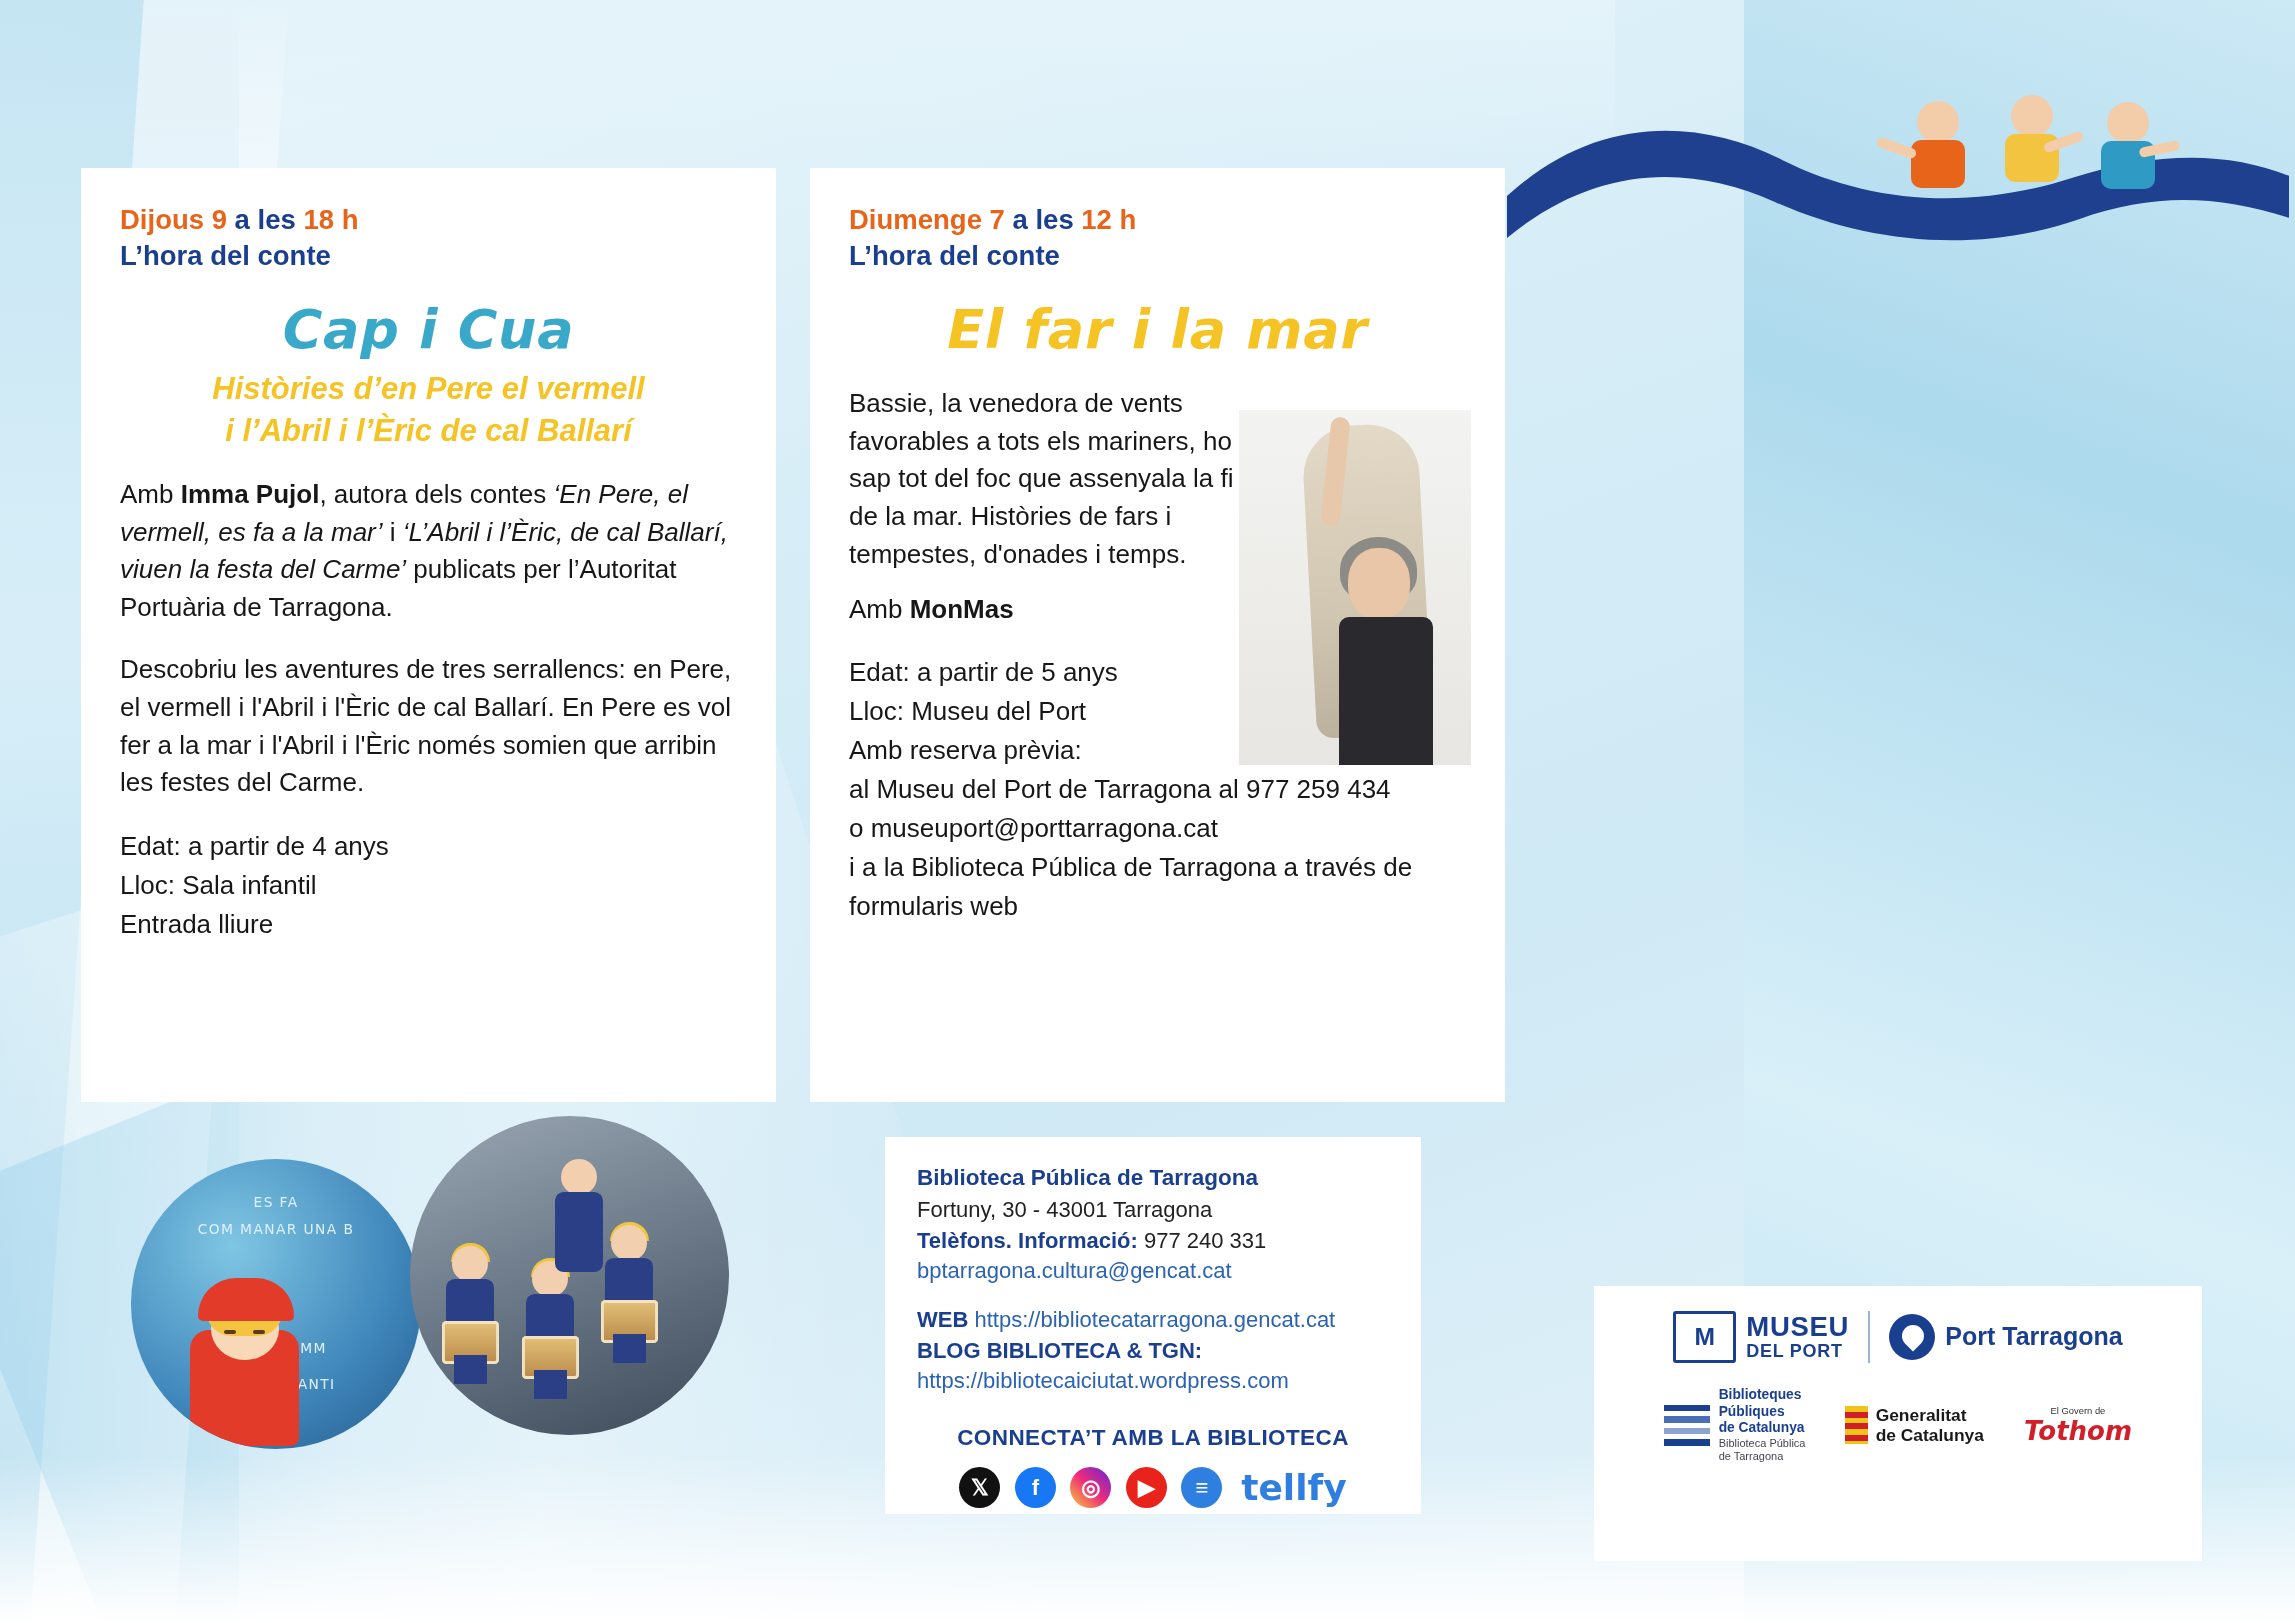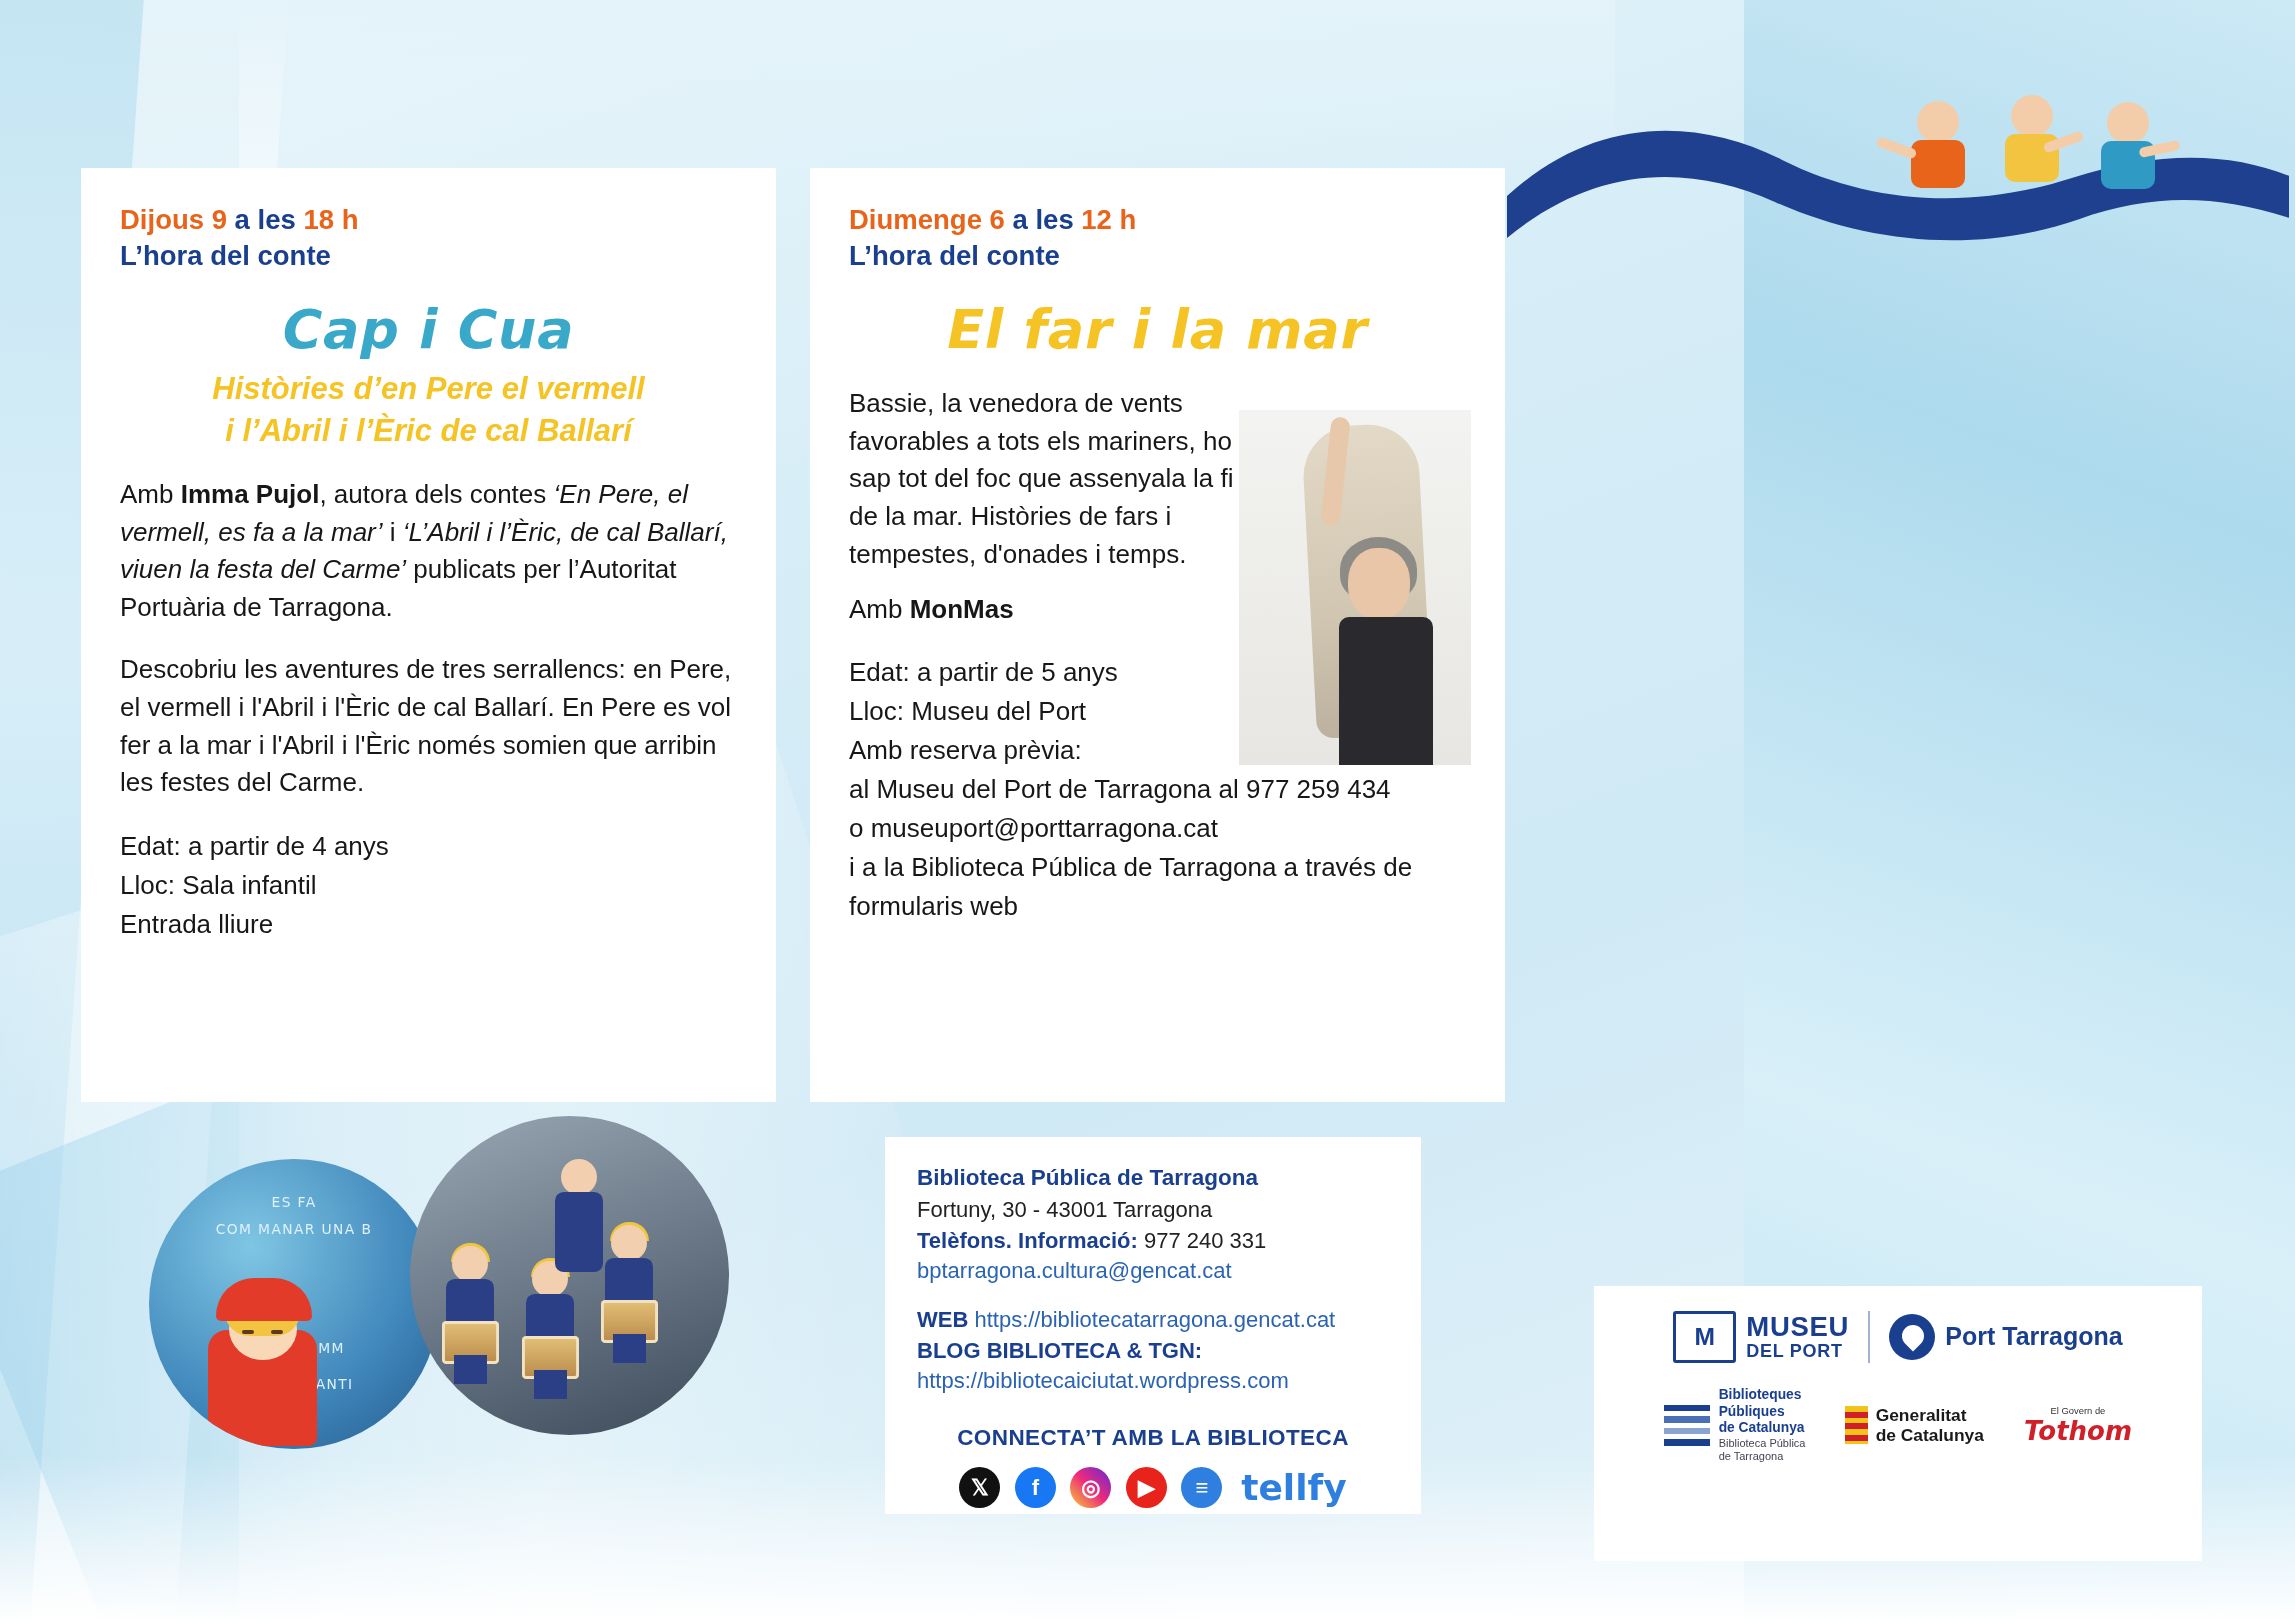--- a/index.html
+++ b/index.html
@@ -151,21 +151,21 @@
   }
   .meta b { font-weight: normal; margin-top: 12px; }
 
   
   .photo-circle {
     position: absolute;
     border-radius: 50%;
     overflow: hidden;
   }
   #photo-book {
-    left: 149px; top: 1159px; width: 290px; height: 290px;
+    left: 131px; top: 1159px; width: 290px; height: 290px;
     background: radial-gradient(circle at 35% 30%, #7fc6e4 0%, #3f86bb 60%, #24598a 100%);
   }
   #photo-drums {
     left: 410px; top: 1116px; width: 319px; height: 319px;
     background: linear-gradient(160deg, #9aa6b2 0%, #6f7d8c 45%, #3c4a59 100%);
   }
   .book-text {
     position: absolute;
     left: 50%; transform: translateX(-50%);
     color: #dff1fb;
@@ -472,21 +472,21 @@
     </div>
     <div class="drummer" style="left:138px;top:43px;">
       <div class="head"></div>
       <div class="body" style="height:80px;"></div>
     </div>
   </div>
 
   <div class="card" id="card-mid">
     <div class="pad">
       <p class="kicker">
-        <span class="day">Diumenge 6</span><span> a les </span><span class="hour">12 h</span>
+        <span class="day">Diumenge 7</span><span> a les </span><span class="hour">12 h</span>
       </p>
       <p class="subkicker">L’hora del conte</p>
 
       <h1 class="title-yellow">El far i la mar</h1>
 
       <div style="width:406px;">
         <p class="body-text">Bassie, la venedora de vents favorables a tots els mariners, ho sap tot del foc que assenyala la fi de la mar. Històries de fars i tempestes, d'onades i temps.</p>
         <p class="body-text" style="margin-top:17.4px;">
           <span>Amb </span><b>MonMas</b>
         </p>

